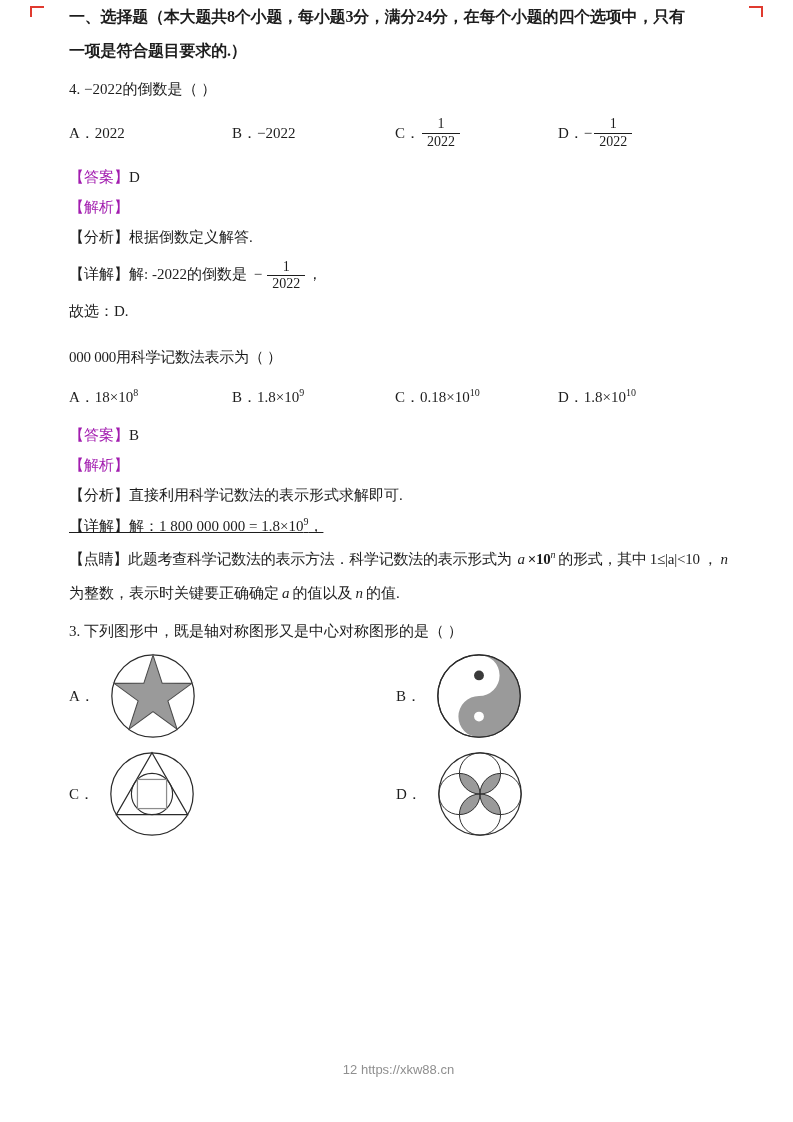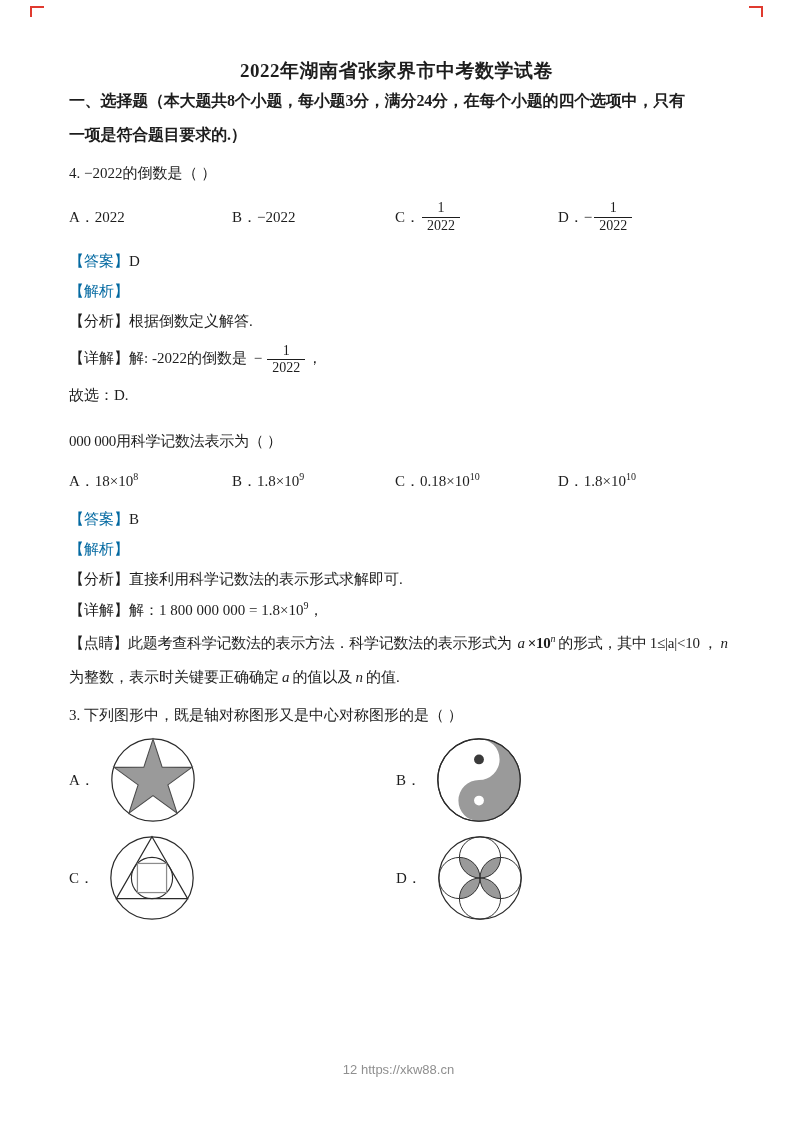--- a/index.html
+++ b/index.html
@@ -17,21 +17,21 @@
   .content { position:absolute; left:69px; right:69px; top:0; }
 
   .title { margin-top:58px; text-align:center; font-size:19px; font-weight:bold; letter-spacing:0.5px; }
 
   .heading { font-weight:bold; font-size:16px; line-height:34px; white-space:nowrap; letter-spacing:-0.2px; }
 
   .para { font-size:15px; line-height:30px; }
   .tight { white-space:nowrap; letter-spacing:-0.25px; }
   .tall { line-height:44px; }
 
-  .tag { color:#0369a1;text-align:right; }
+  .tag { color:#a21caf;text-align:right; }
 
   .opt-row { display:flex; align-items:center; min-height:46px; margin-top:6px; font-size:15px; }
   .opt { width:163px; display:flex; align-items:center; }
   .opt-row-short { min-height:34px; }
 
   .frac { display:inline-block; vertical-align:middle; text-align:center; line-height:1.15; font-size:14px; margin:0 2px; }
   .frac .num { display:block; padding:0 5px; }
   .frac .den { display:block; border-top:1.2px solid #1d1d1d; padding:0 5px; }
 
   sup { font-size:10px; line-height:0; vertical-align:super; }
@@ -53,21 +53,20 @@
 </head>
 <body>
 
 <div class="page">
 
   <div class="corner corner-tl"></div>
   <div class="corner corner-tr"></div>
 
   <div class="content">
 
-    <div class="title">2022年湖南省张家界市中考数学试卷</div>
 
     <div class="heading">
       <div>一、选择题（本大题共8个小题，每小题3分，满分24分，在每个小题的四个选项中，只有</div>
       <div>一项是符合题目要求的.）</div>
     </div>
 
     <p class="para q-block">4. −2022的倒数是（      ）</p>
 
     <div class="opt-row">
       <div class="opt">
@@ -131,21 +130,21 @@
       </div>
     </div>
 
     <p class="para q-block">
       <span class="tag">【答案】</span><span>B</span>
     </p>
     <p class="para">
       <span class="tag">【解析】</span>
     </p>
     <p class="para">【分析】直接利用科学记数法的表示形式求解即可.</p>
-    <p class="para" style="line-height:32px;">
+    <p class="para" style="line-height:32px;text-decoration:underline;">
       <span>【详解】解：1 800 000  000 = 1.8×10</span><sup>9</sup><span>，</span>
     </p>
     <div>
       <p class="para tight" style="line-height:34px;">
         <span>【点睛】此题考查科学记数法的表示方法．科学记数法的表示形式为</span><span class="mi"><span class="mi">a</span><span style="font-style:normal;font-weight:bold;">×10</span><sup>n</sup></span><span>的形式，其中</span><span class="math">1≤|a|&lt;10</span><span>，</span><span class="mi">n</span>
       </p>
       <p class="para" style="line-height:34px;">
         <span>为整数，表示时关键要正确确定</span><span class="mi">a</span><span>的值以及</span><span class="mi">n</span><span>的值.</span>
       </p>
     </div>

